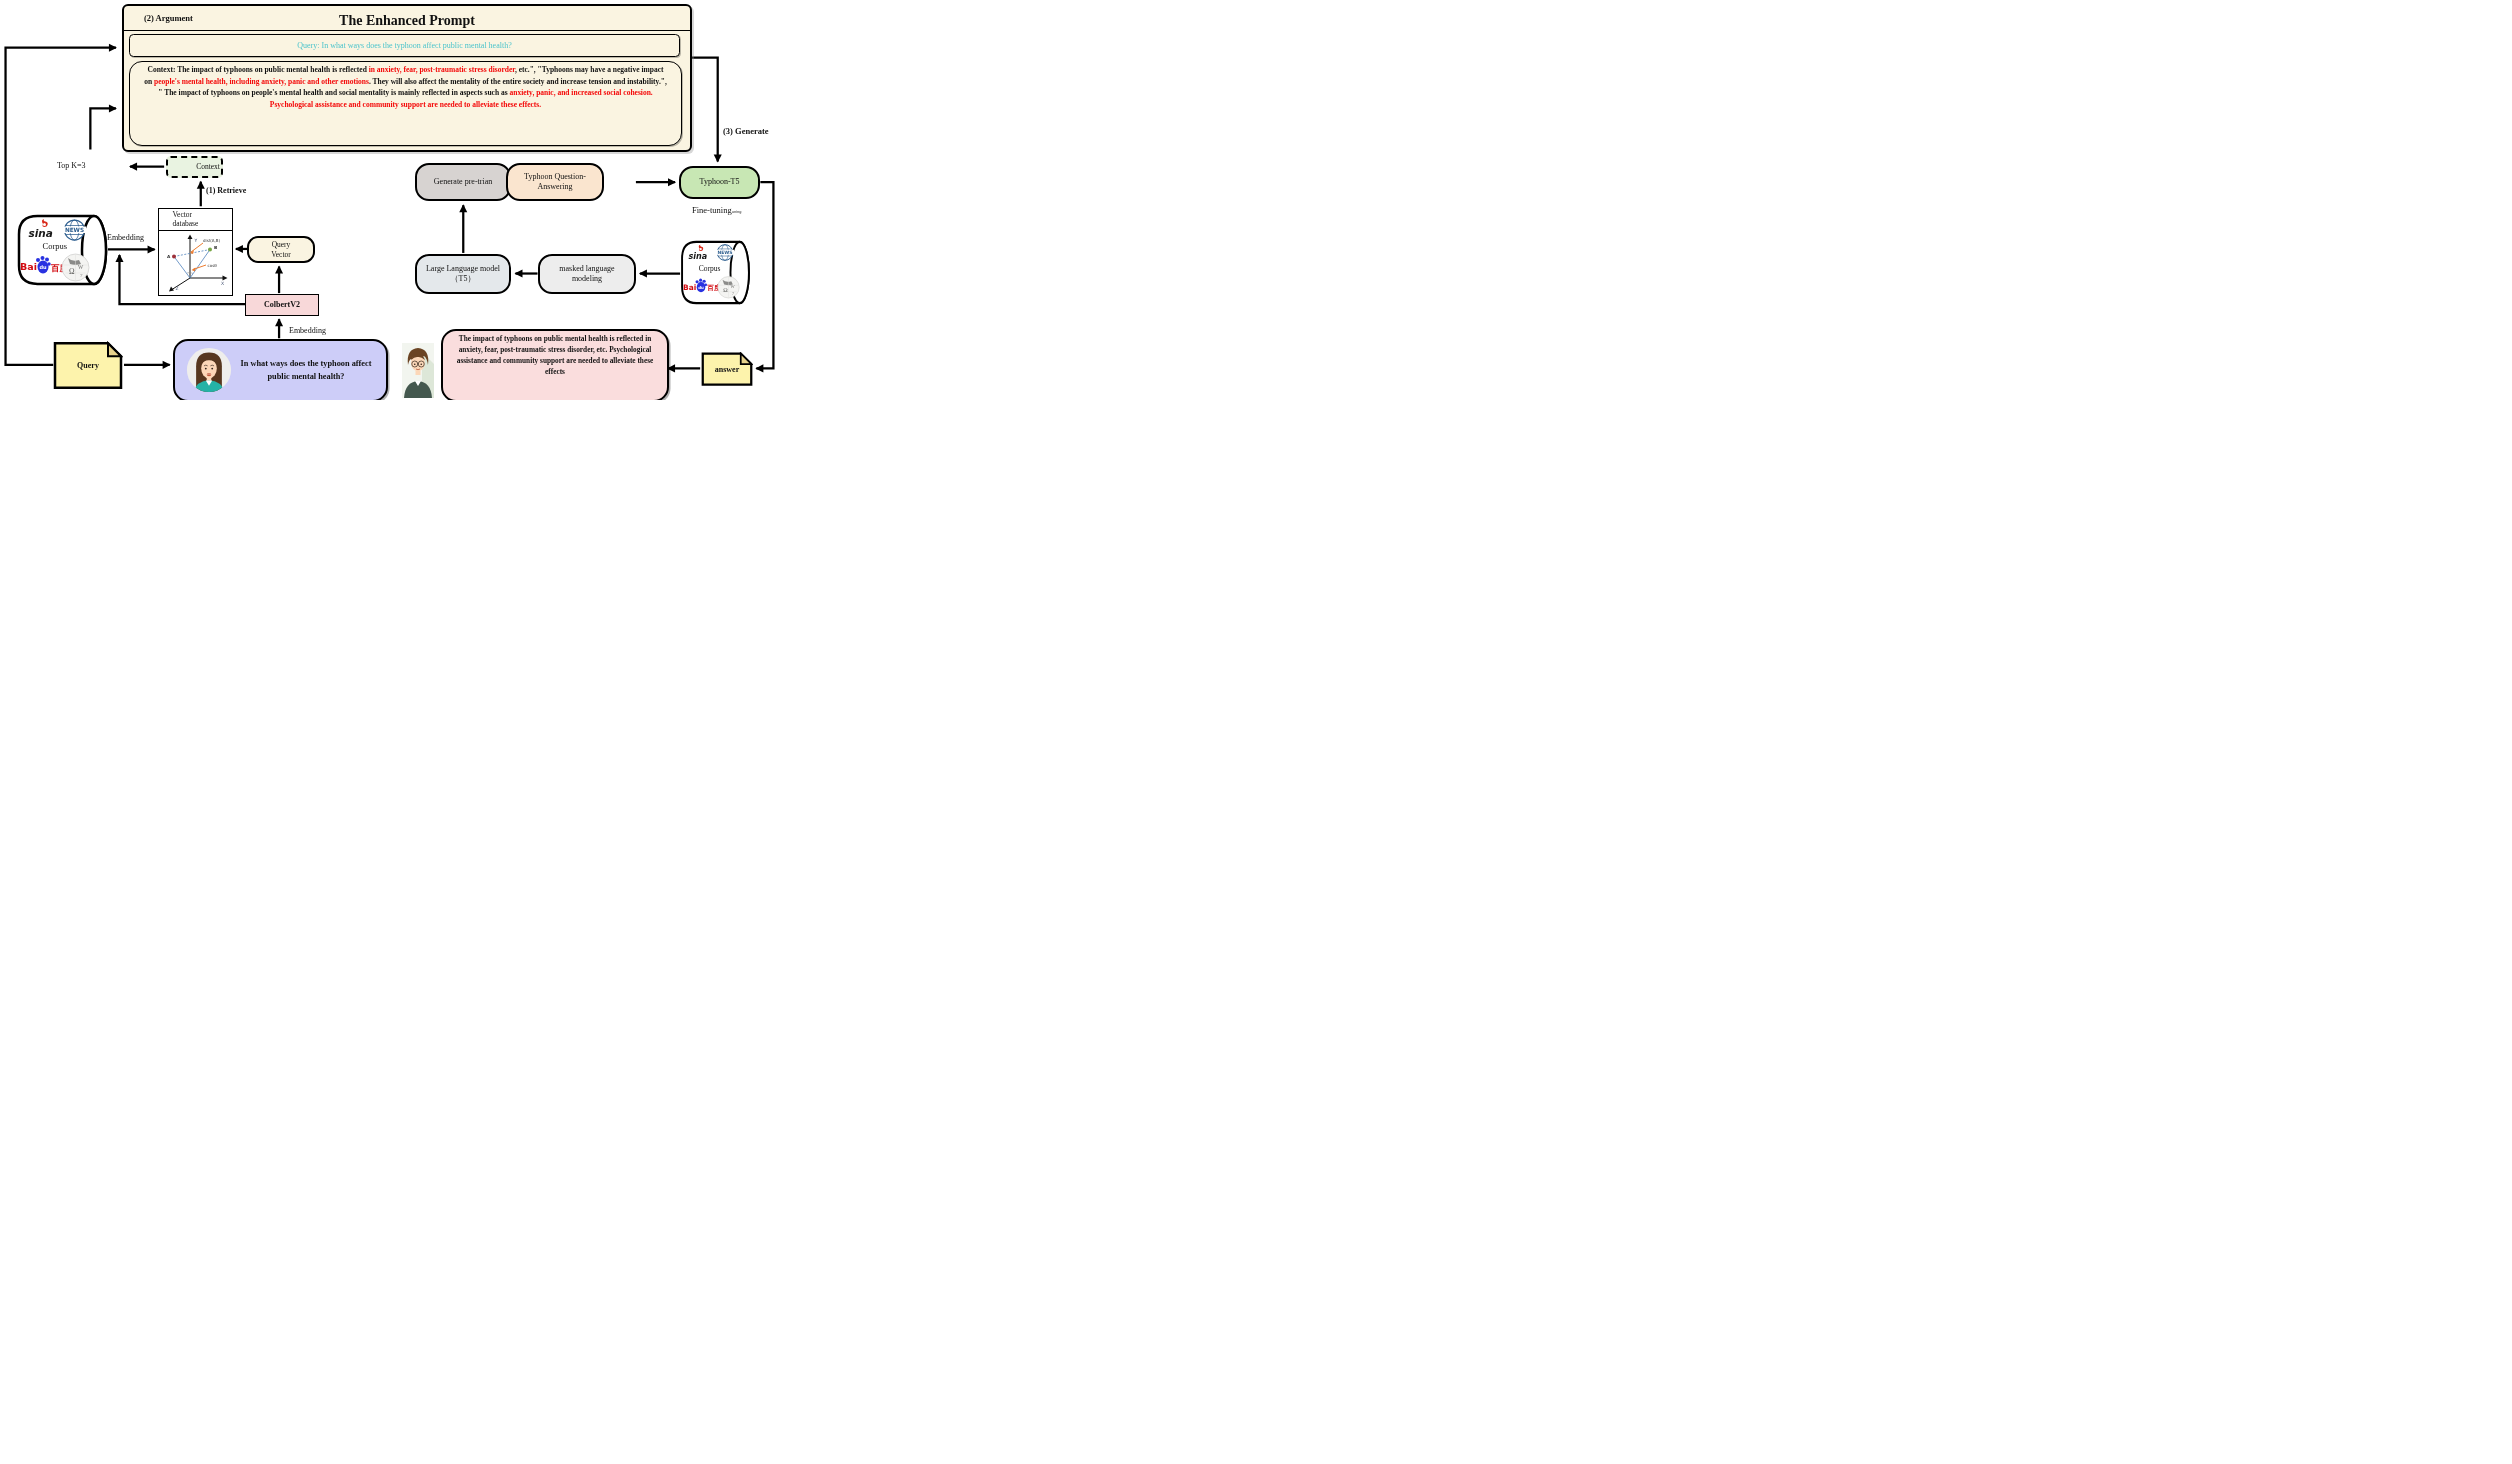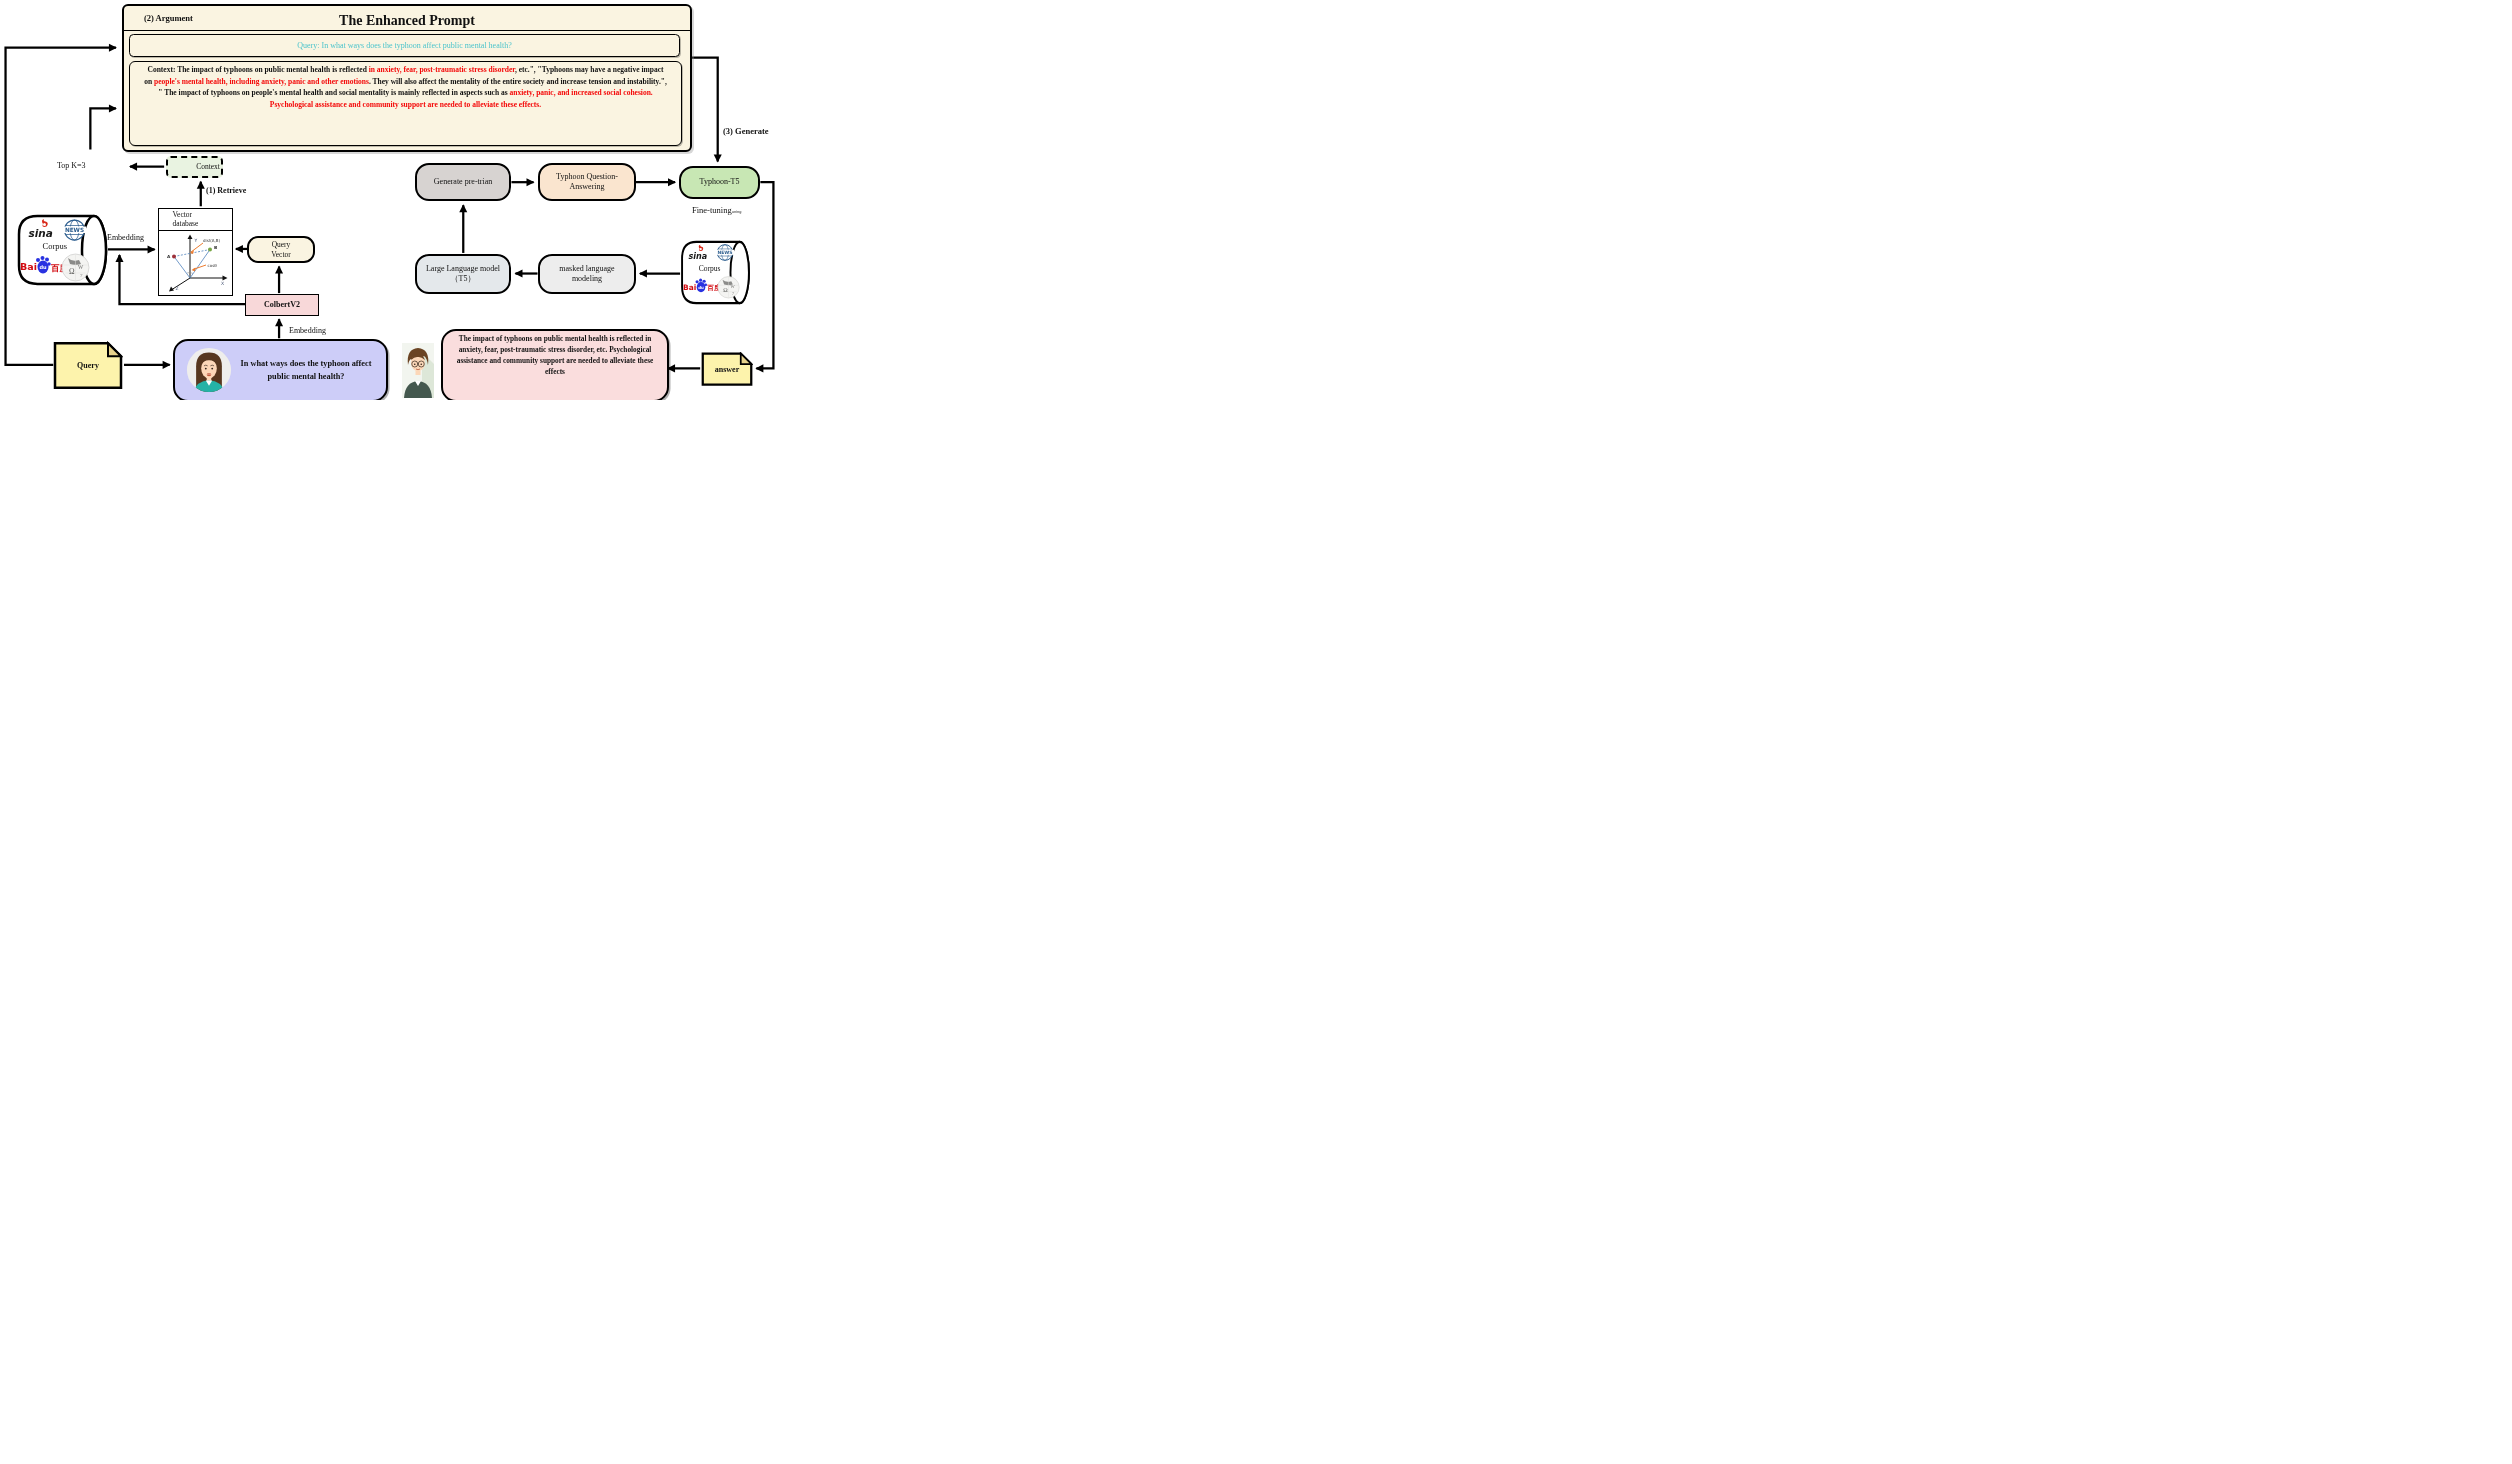--- a/index.html
+++ b/index.html
@@ -10,21 +10,21 @@
   .node,.rect-node,.subbox{box-sizing:border-box;display:flex;align-items:center;justify-content:center;text-align:center;}
 
   
   .outer-box{left:122px;top:4px;width:566px;height:144px;border:2px solid #000;border-radius:6px;
              background:var(--cream);box-shadow:2px 2px 0 rgba(140,140,140,.35);z-index:2;}
   .panel-header{position:absolute;left:0;top:0;width:100%;height:23.6px;border-bottom:1.5px solid #000;}
   .step-label{position:absolute;left:20px;top:6.5px;font-weight:bold;font-size:8.5px;}
   .panel-title{position:absolute;left:0;top:6.5px;width:100%;text-align:center;font-weight:bold;font-size:14px;}
   .query-subbox{position:absolute;left:5px;top:28px;width:551px;height:22.6px;border:1.5px solid #000;border-radius:4.5px;
                 background:var(--cream);font-size:8px;color:var(--teal);box-shadow:1px 1px 0 rgba(0,0,0,.25);}
-  .context-subbox{position:absolute;left:5px;top:55px;width:551px;height:83px;border:1.5px solid #000;border-radius:6px;
+  .context-subbox{position:absolute;left:5px;top:55px;width:551px;height:83px;border:1.5px solid #000;border-radius:13px;
                   background:var(--cream);box-shadow:1px 1px 0 rgba(0,0,0,.25);}
   .context-subbox p{margin:0;padding:2px 13px;font-size:7.5px;font-weight:bold;line-height:1.55;text-align:center;}
   .seg-k{color:#111;} .seg-r{color:var(--red);}
 
   
   .lbl{font-size:8px;white-space:nowrap;z-index:3;}
   .lbl.bold{font-weight:bold;}
   .tiny-sub{font-size:3.5px;font-family:"DejaVu Sans",sans-serif;}
 
   
@@ -244,21 +244,21 @@
         <path d="M16,102 Q20,74 50,73 Q80,74 84,102 Z" fill="#25b2a6"></path>
         <path d="M43,73 L50,84 L57,73 Z" fill="#fff"></path>
       </g>
     </svg>
     <div class="user-q">In what ways does the typhoon affect public mental health?</div>
   </div>
 
   <div class="abs rnode" style="left:415px;top:163px;width:96px;height:38px;background:var(--gray_node);">
     <span>Generate pre-trian</span>
   </div>
-  <div class="abs rnode" style="left:538px;top:163px;width:98px;height:38px;background:var(--peach_node);">
+  <div class="abs rnode" style="left:506px;top:163px;width:98px;height:38px;background:var(--peach_node);">
     <span style="width:75px;">Typhoon Question-Answering</span>
   </div>
   <div class="abs rnode" style="left:679px;top:166px;width:81px;height:33px;background:var(--green_node);">
     <span>Typhoon-T5</span>
   </div>
   <div class="abs rnode" style="left:415px;top:254px;width:96px;height:40px;background:var(--llm_node);">
     <span style="width:75px;">Large Language model（T5）</span>
   </div>
   <div class="abs rnode" style="left:538px;top:254px;width:98px;height:40px;background:var(--mlm_node);">
     <span style="width:70px;">masked language modeling</span>

